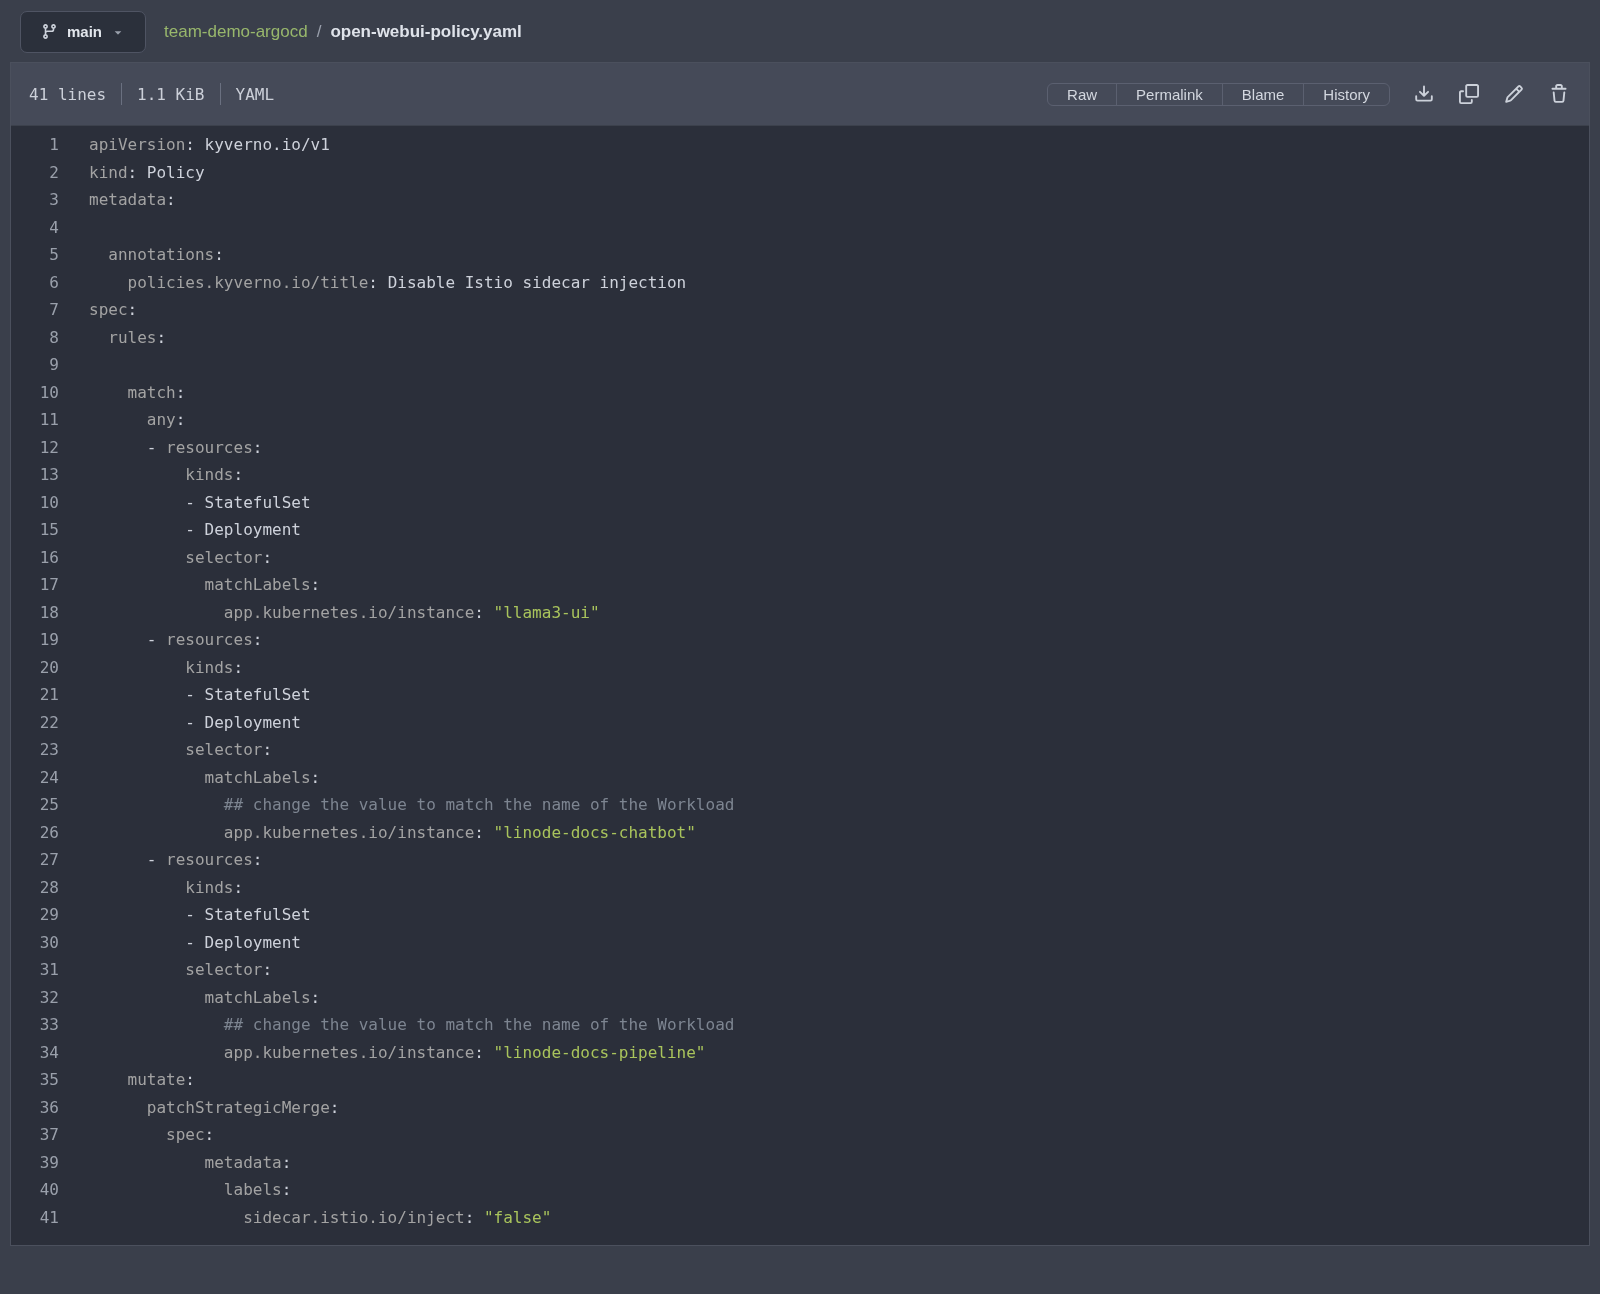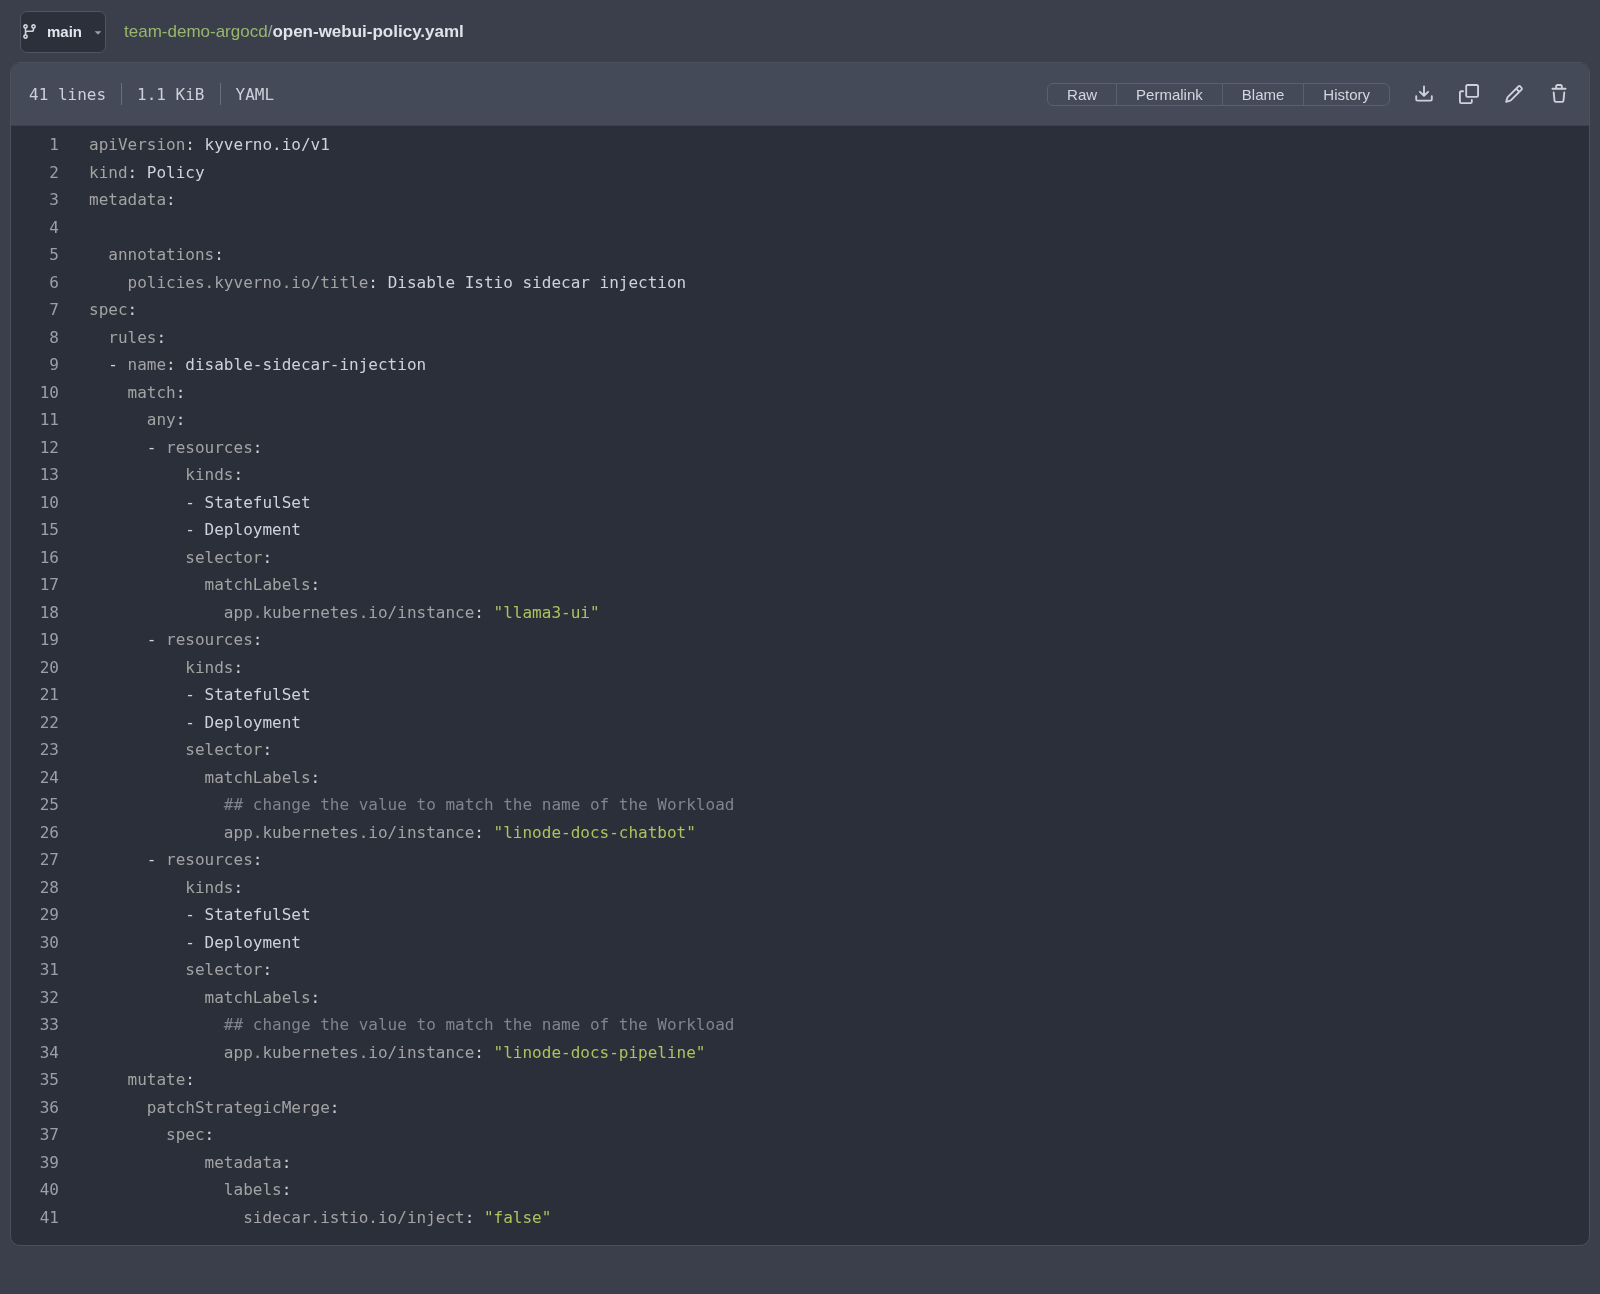--- a/index.html
+++ b/index.html
@@ -10,33 +10,33 @@
     font-family:"Liberation Sans", sans-serif;
     color:#d5d9e0;
     overflow:hidden;
   }
 
   
   .topbar { display:flex; align-items:center; padding:10px 20px 9px 20px; gap:18px; height:62px; }
   .branch-btn {
     display:inline-flex; align-items:center; gap:9px;
     background:#2b303b; border:1px solid #4f5463; border-radius:7px;
-    padding:9px 0; color:#e2e6ec; font-weight:700; font-size:15px;
+    padding:9px 20px; color:#e2e6ec; font-weight:700; font-size:15px;
     font-family:inherit; cursor:pointer; height:42px;
   }
   .branch-btn svg { fill:#cdd2db; }
   .branch-caret svg { fill:#9aa0ac; }
-  .breadcrumb { display:flex; align-items:flex-start; gap:0; font-size:17px; }
+  .breadcrumb { display:flex; align-items:flex-start; gap:9px; font-size:17px; }
   .crumb-repo { color:#98b76c; cursor:pointer; text-decoration:none; }
   .crumb-sep { color:#9aa0ac; }
   .crumb-file { color:#dfe3ea; font-weight:700; }
 
   
   .filebox {
-    margin:0 10px; border:1px solid #4b505d; border-radius:10px;
+    margin:0 10px; border:1px solid #4b505d; border-radius:0;
     background:#2b2f3a; overflow:hidden;
   }
   .filehdr {
     display:flex; align-items:center; justify-content:space-between;
     background:#454a58; border-bottom:1px solid #3c414c;
     padding:12px 12px 12px 18px; height:63px;
   }
   .fileinfo {
     display:flex; align-items:center; gap:15px;
     font-family:"DejaVu Sans Mono", monospace; font-size:16px; color:#ccd0d9;
@@ -162,21 +162,20 @@
       <div class="cl">
         <span class="ln">7</span>
         <span class="ct"><span class="tk-key">spec</span><span>:</span></span>
       </div>
       <div class="cl">
         <span class="ln">8</span>
         <span class="ct"><span>  </span><span class="tk-key">rules</span><span>:</span></span>
       </div>
       <div class="cl">
         <span class="ln">9</span>
-        <span class="ct"><span>  - </span><span class="tk-key">name</span><span>: disable-sidecar-injection</span></span>
       </div>
       <div class="cl">
         <span class="ln">10</span>
         <span class="ct"><span>    </span><span class="tk-key">match</span><span>:</span></span>
       </div>
       <div class="cl">
         <span class="ln">11</span>
         <span class="ct"><span>      </span><span class="tk-key">any</span><span>:</span></span>
       </div>
       <div class="cl">

